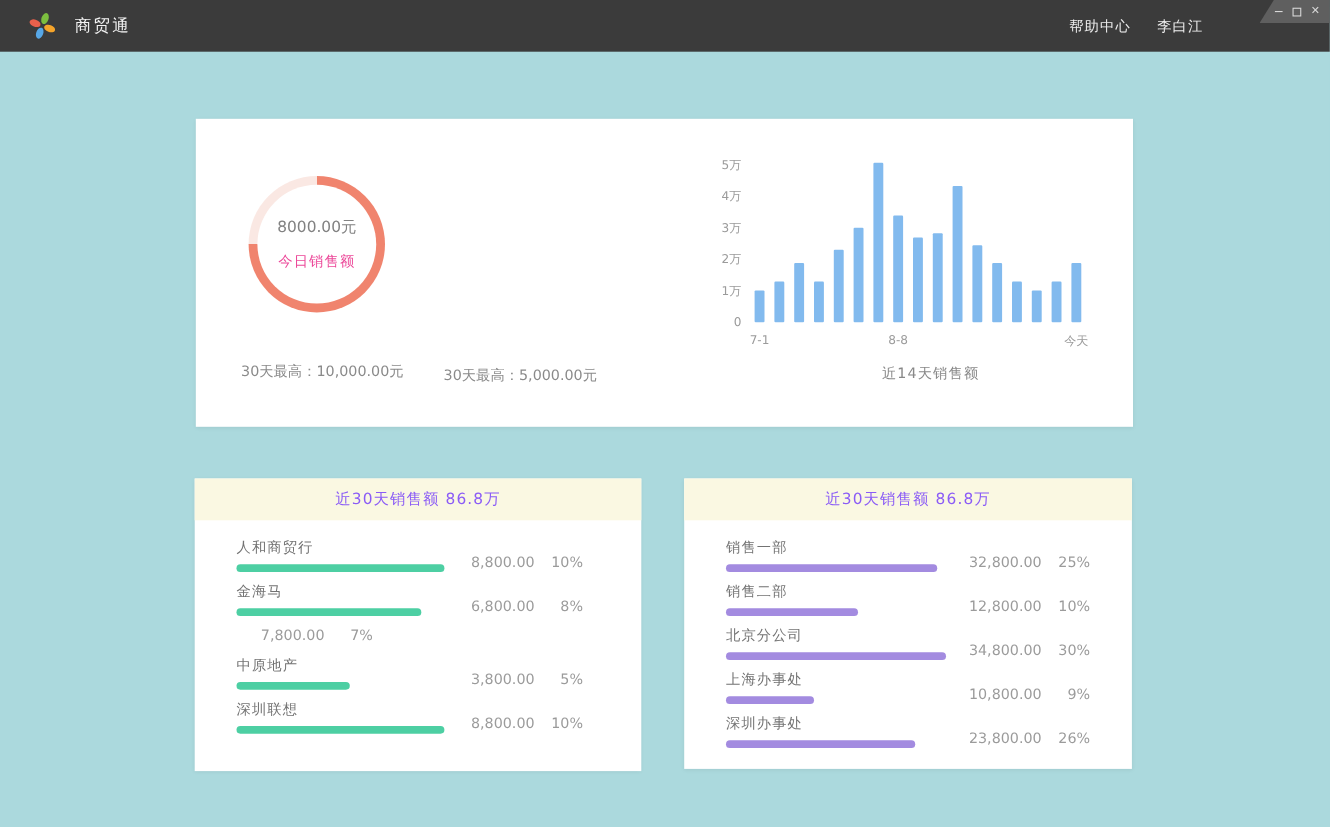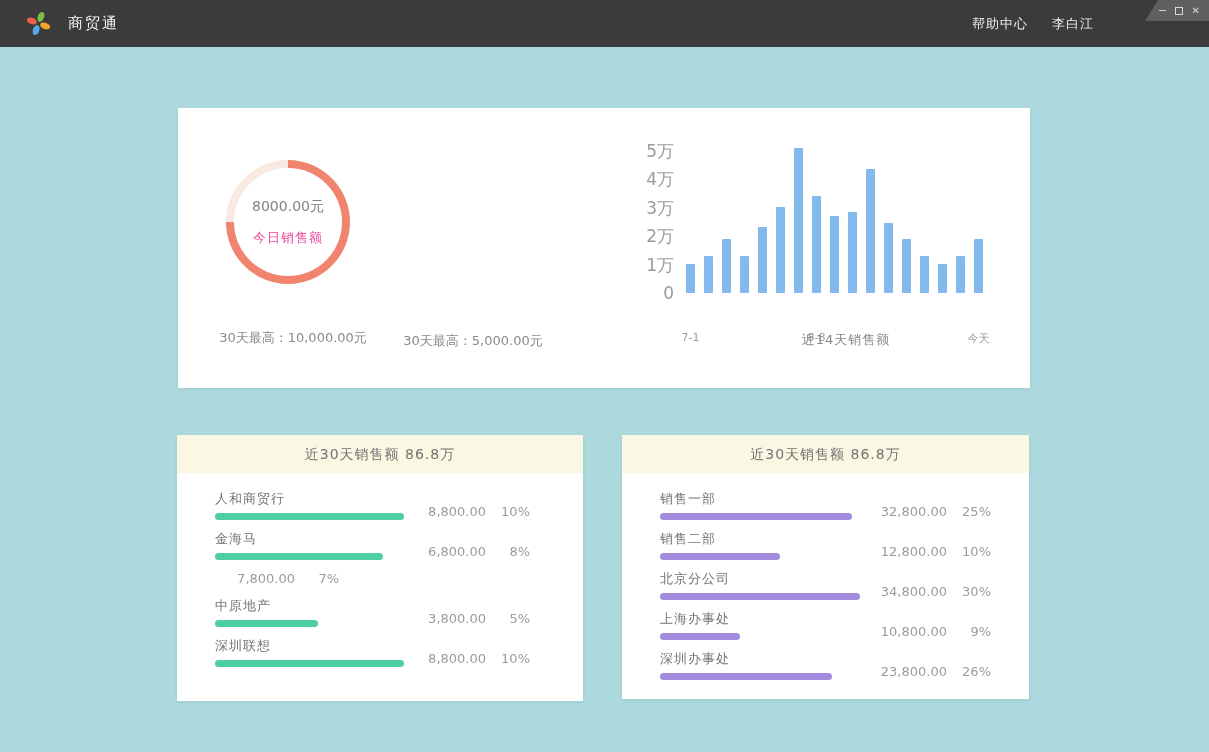--- a/index.html
+++ b/index.html
@@ -34,29 +34,29 @@
   .gauge-1{left:48px;top:52px;}
   .gauge-2{left:233px;top:48px;}
   .footnote{position:absolute;width:230px;text-align:center;font-size:13px;color:#8A8A8A;}
   .footnote-1{left:0;top:221px;}
   .footnote-2{left:180px;top:224px;}
 
   
   .barchart{position:absolute;left:462px;top:25px;width:370px;height:230px;}
   .chart-area{position:absolute;left:0;top:0;width:343px;height:160px;}
   .yaxis{position:absolute;left:0;top:0;width:38px;height:160px;}
-  .ytick{position:absolute;right:4px;width:34px;text-align:right;font-size:17px;color:#9B9B9B;line-height:12px;}
+  .ytick{position:absolute;right:4px;width:34px;text-align:right;font-size:11px;color:#9B9B9B;line-height:12px;}
   .bars{position:absolute;left:46px;bottom:0;display:flex;align-items:flex-end;gap:9px;height:160px;}
   .vbar{width:9px;border-radius:1px;}
   .xaxis{position:absolute;left:46px;top:170px;width:297px;height:14px;}
-  .xtick{position:absolute;transform:translateX(-50%);font-size:11px;color:#9B9B9B;white-space:nowrap;margin-top:28px;}
+  .xtick{position:absolute;transform:translateX(-50%);font-size:11px;color:#9B9B9B;white-space:nowrap;}
   .chart-title{position:absolute;left:56px;top:198px;width:300px;text-align:center;font-size:13px;color:#888888;letter-spacing:1px;}
 
   
-  .rank-header{height:38px;line-height:38px;text-align:center;background:#FAF8E2;font-size:14px;color:#737373;letter-spacing:1px;}
+  .rank-header{height:38px;line-height:38px;text-align:center;background:#FAF8E2;font-size:14px;color:#8b5cf6;letter-spacing:1px;}
   .rank-body{padding:18px 38px 0 38px;}
   .card-a .rank-body{padding-right:53px;}
   .rank-row{display:flex;justify-content:space-between;align-items:flex-end;margin-bottom:11px;}
   .rank-left{width:200px;}
   .rank-label{font-size:13px;color:#737373;line-height:15px;letter-spacing:1px;}
   .rank-bar{margin-top:7px;height:7px;border-radius:4px;}
   .rank-right{display:flex;padding-bottom:1px;}
   .rank-value{display:inline-block;width:80px;text-align:right;font-size:13px;color:#9B9B9B;}
   .rank-pct{display:inline-block;width:44px;text-align:right;font-size:13px;color:#9B9B9B;}
 </style>

